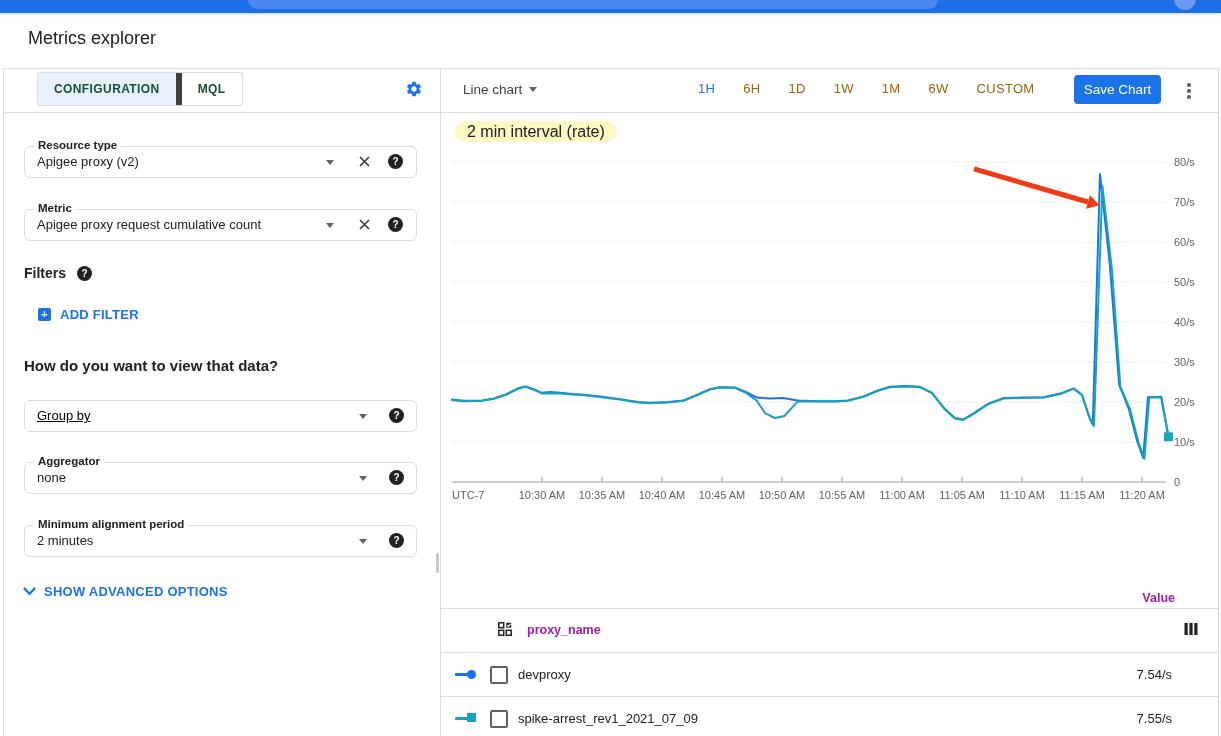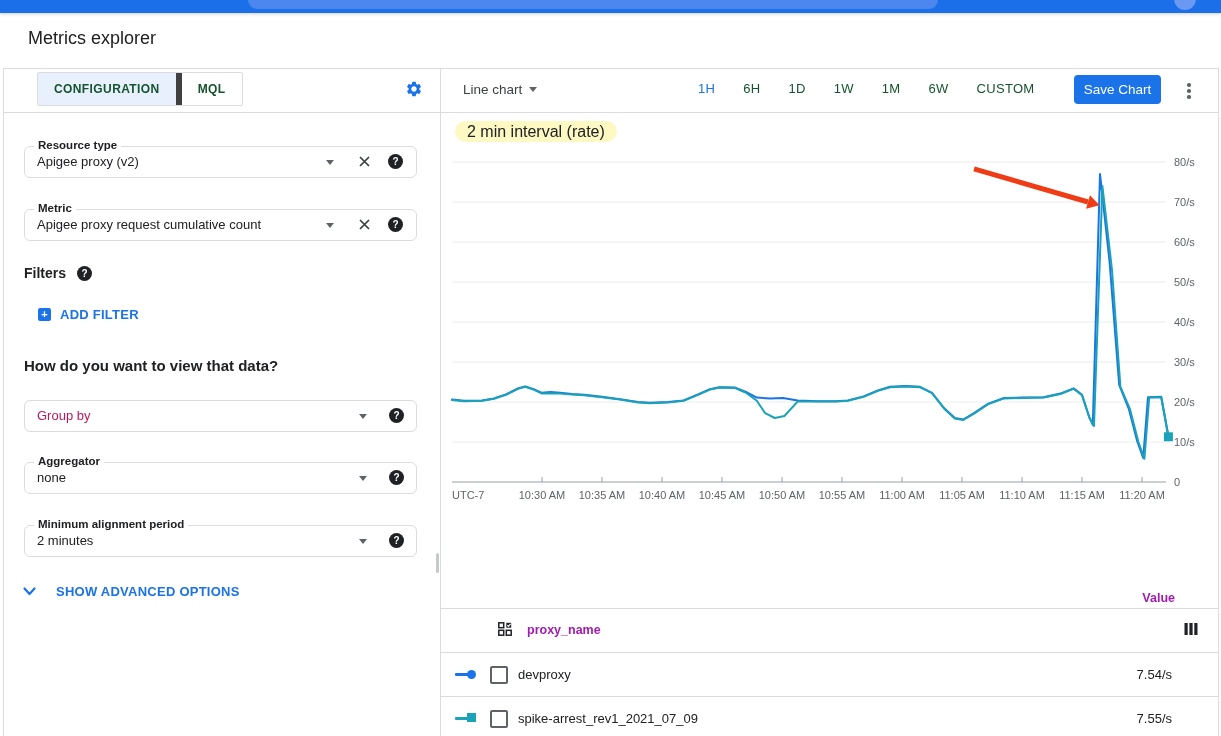--- a/index.html
+++ b/index.html
@@ -15,37 +15,37 @@
   
   .tabgroup{position:absolute;left:37px;top:72px;display:flex;border:1px solid #dadce0;border-radius:2px;overflow:hidden;height:32px;background:#fff;}
   .tab{line-height:32px;padding:0 16px;font-size:12px;font-weight:700;color:#14532d;letter-spacing:.4px;cursor:pointer;}
   .tab.active{background:#e8f0fe;}
   .tab + .tab{border-left:6px solid #404040;}
   .gear-btn{position:absolute;left:405px;top:80px;width:18px;height:18px;}
   
   .field{position:absolute;left:24px;width:391px;height:30px;border:1px solid #dadce0;border-radius:6px;background:#fff;}
   .field .flabel{position:absolute;left:9px;top:-8px;background:#fff;padding:0 4px;font-size:11.5px;font-weight:700;color:#202124;white-space:nowrap;}
   .field .fvalue{position:absolute;left:12px;top:7px;font-size:13px;color:#202124;white-space:nowrap;}
-  .field .fvalue.placeholder{color:#be185d;}
+  .field .fvalue.placeholder{color:#000000;text-decoration:underline;}
   .caret{width:0;height:0;border-left:4.5px solid transparent;border-right:4.5px solid transparent;border-top:5px solid #5f6368;position:absolute;top:13px;}
   .xicon{position:absolute;top:8px;width:13px;height:13px;}
   .help{position:absolute;top:7px;width:15px;height:15px;border-radius:50%;background:#202124;color:#fff;
     font-size:10px;font-weight:700;text-align:center;line-height:15px;}
   .help.inline{position:static;display:inline-block;}
   .sec-label{position:absolute;font-size:14px;font-weight:700;color:#202124;}
   .addfilter{position:absolute;left:38px;top:307px;display:flex;align-items:center;gap:9px;cursor:pointer;}
   .plusbox{width:13px;height:13px;background:#1a73e8;border-radius:2px;color:#fff;font-size:11px;font-weight:700;text-align:center;line-height:13px;}
   .blue-action{color:#1a73e8;font-size:13px;font-weight:700;letter-spacing:.25px;}
-  .advanced{position:absolute;left:23px;top:584px;display:flex;align-items:center;gap:20px;cursor:pointer;}
+  .advanced{position:absolute;left:23px;top:584px;display:flex;align-items:center;gap:8px;cursor:pointer;}
   .scroll-thumb{position:absolute;left:436px;top:553px;width:3px;height:20px;background:#c6c9cc;border-radius:2px;}
   
   .linechart-dd{position:absolute;left:463px;top:82px;display:flex;align-items:center;gap:7px;font-size:13.5px;color:#3c4043;cursor:pointer;}
   .dd-caret{width:0;height:0;border-left:4.5px solid transparent;border-right:4.5px solid transparent;border-top:5px solid #5f6368;}
   .ranges{position:absolute;left:684px;top:80px;display:flex;align-items:flex-start;}
-  .range-btn{padding:0 14px;font-size:13px;font-weight:500;color:#14532d;letter-spacing:.3px;line-height:18px;cursor:pointer;}
+  .range-btn{padding:0 14px;font-size:13px;font-weight:500;color:#a16207;letter-spacing:.3px;line-height:18px;cursor:pointer;}
   .range-btn.active{color:#1a73e8;}
   .save-btn{position:absolute;left:1074px;top:75px;width:87px;height:29px;background:#1a73e8;color:#fff;border-radius:4px;
     font-size:13.5px;font-weight:500;text-align:center;line-height:29px;cursor:pointer;}
   .kebab{position:absolute;left:1185px;top:81px;display:flex;flex-direction:column;gap:2.5px;cursor:pointer;padding:2px;}
   .kebab i{width:3.5px;height:3.5px;border-radius:50%;background:#5f6368;}
   .chip{position:absolute;left:455px;top:121px;height:21px;line-height:21px;padding:0 12px;background:#fef9c3;border-radius:11px;
     font-size:16px;color:#202124;}
   #chart-svg{position:absolute;left:440px;top:112px;width:781px;height:424px;}
   
   .th-text{position:absolute;font-size:12.5px;font-weight:700;color:#a21caf;padding-left:7px;}

